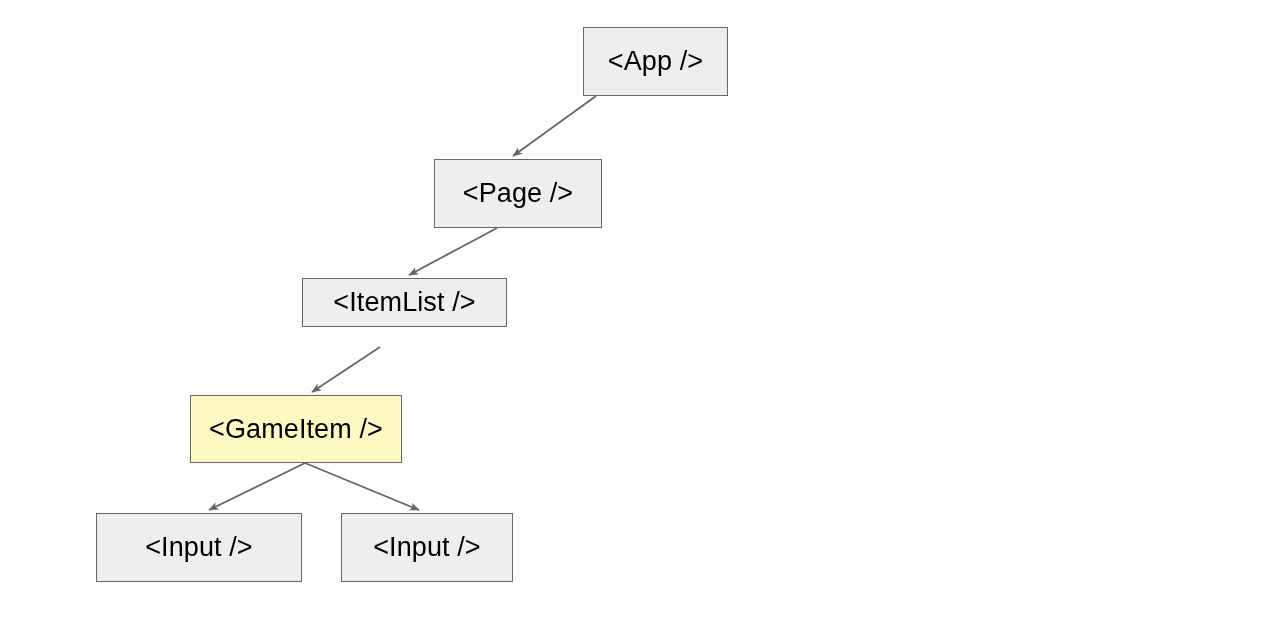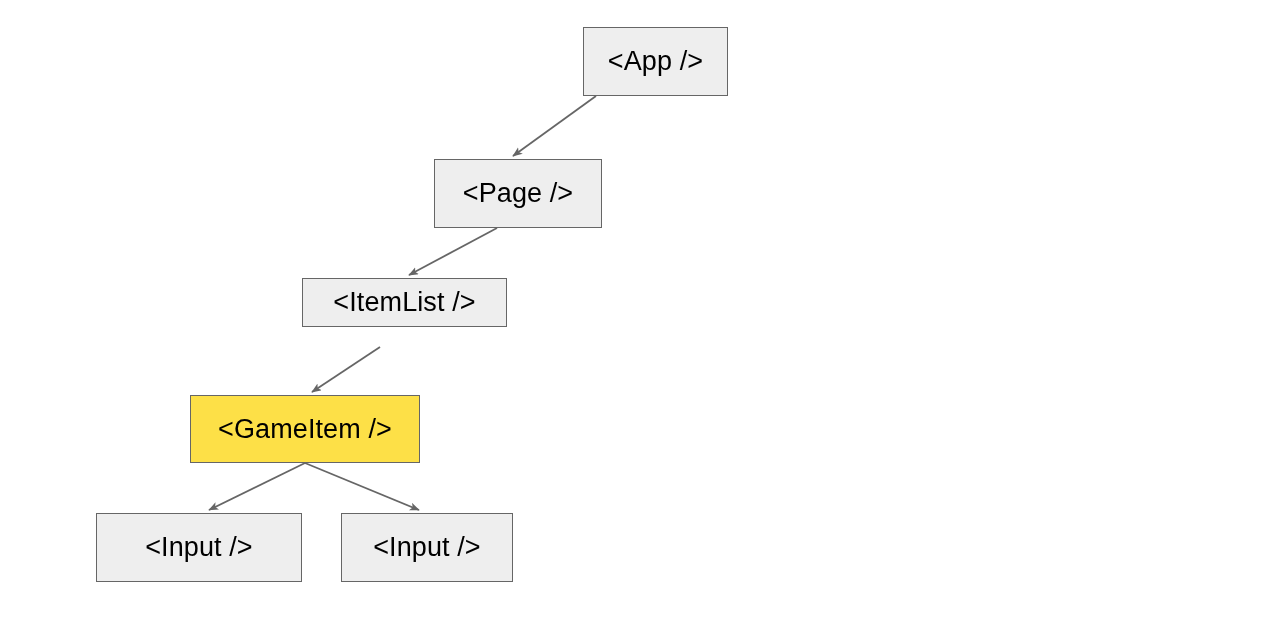--- a/index.html
+++ b/index.html
@@ -70,21 +70,21 @@
   <div id="nodes">
       <div class="node" style="left: 583px; top: 27px; width: 145px; height: 69px; background: rgb(238, 238, 238); border-color: rgb(102, 102, 102); color: rgb(0, 0, 0); justify-content: center;">
         <span class="node-label">&lt;App /&gt;</span>
       </div>
       <div class="node" style="left: 422px; top: 159px; width: 168px; height: 69px; background: rgb(238, 238, 238); border-color: rgb(102, 102, 102); color: rgb(0, 0, 0); margin-left: 12px;">
         <span class="node-label">&lt;Page /&gt;</span>
       </div>
       <div class="node" style="left: 302px; top: 278px; width: 205px; height: 49px; background: rgb(238, 238, 238); border-color: rgb(102, 102, 102); color: rgb(0, 0, 0);">
         <span class="node-label">&lt;ItemList /&gt;</span>
       </div>
-      <div class="node" style="left: 190px; top: 395px; width: 230px; height: 68px; background: #fde047; border-color: rgb(102, 102, 102); color: rgb(0, 0, 0);">
+      <div class="node" style="left: 190px; top: 395px; width: 212px; height: 68px; background: #fef9c3; border-color: rgb(102, 102, 102); color: rgb(0, 0, 0);">
         <span class="node-label">&lt;GameItem /&gt;</span>
       </div>
       <div class="node" style="left: 96px; top: 513px; width: 206px; height: 69px; background: rgb(238, 238, 238); border-color: rgb(102, 102, 102); color: rgb(0, 0, 0);">
         <span class="node-label">&lt;Input /&gt;</span>
       </div>
       <div class="node" style="left: 341px; top: 513px; width: 172px; height: 69px; background: rgb(238, 238, 238); border-color: rgb(102, 102, 102); color: rgb(0, 0, 0);">
         <span class="node-label">&lt;Input /&gt;</span>
       </div>
     </div>
 

